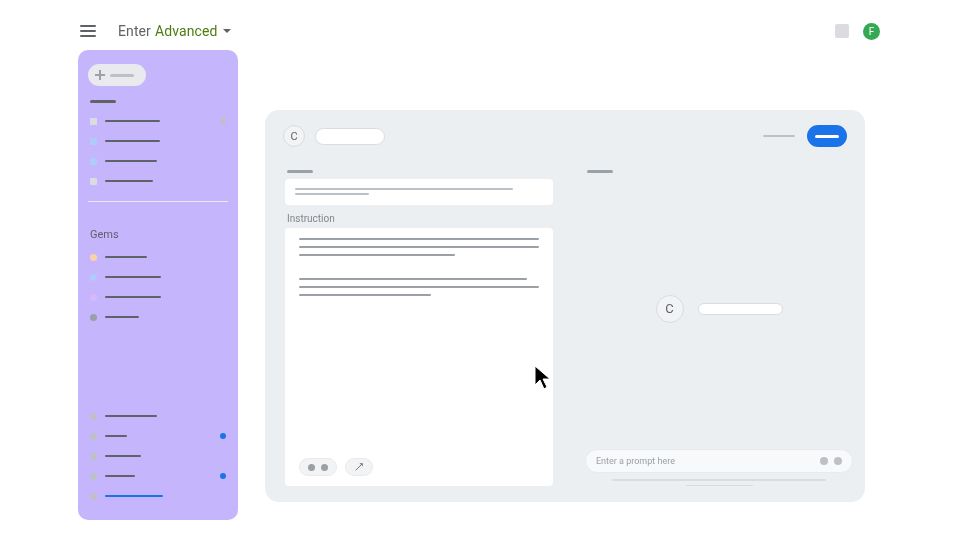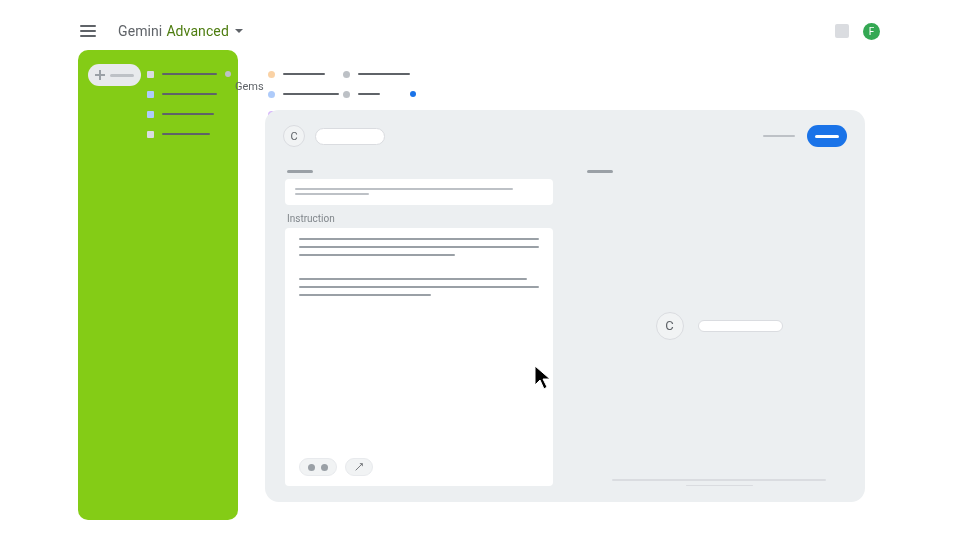--- a/index.html
+++ b/index.html
@@ -21,22 +21,22 @@
   .brand { margin-left: 22px; font-size: 14px; letter-spacing: .1px; display: flex; align-items: center; gap: 4px; color: #5f6368; cursor: pointer; }
   .brand .adv { color: #4d7c0f; }
   .brand .caret { width: 0; height: 0; border: 4px solid transparent; border-top-color: #5f6368; margin-top: 4px; margin-left: 2px; }
   .top-right { margin-left: auto; display: flex; align-items: center; gap: 14px; }
   .grid-icon { width: 14px; height: 14px; background: #dadce0; border-radius: 2px; }
   .avatar { width: 17px; height: 17px; border-radius: 50%; background: #34a853; color: #fff; font-size: 10px; display: flex; align-items: center; justify-content: center; cursor: pointer; }
 
   
   .sidebar {
     position: absolute; left: 78px; top: 50px; width: 160px; bottom: 20px;
-    background: #84cc16; border-radius: 10px; padding: 14px 10px;
-    display: flex; flex-direction: row;
+    background: #c4b5fd; border-radius: 10px; padding: 14px 10px;
+    display: flex; flex-direction: column;
   }
   .newchat {
     width: 58px; height: 22px; border-radius: 11px; background: #e8eaed;
     display: flex; align-items: center; gap: 5px; padding: 0 7px; cursor: pointer;
   }
   .newchat .plus { width: 10px; height: 10px; position: relative; }
   .newchat .plus::before, .newchat .plus::after { content:""; position:absolute; background:#9aa0a6; }
   .newchat .plus::before { left:4px; top:0; width:2px; height:10px; }
   .newchat .plus::after  { top:4px; left:0; height:2px; width:10px; }
   .newchat .line { height: 3px; width: 24px; background:#bdc1c6; border-radius:2px; }
@@ -145,21 +145,21 @@
 </head>
 <body>
 
 <div class="topbar">
   <div class="hamburger">
     <span></span>
       <span></span>
       <span></span>
   </div>
   <div class="brand">
-    <span>Gemini</span>
+    <span>Enter</span>
     <span class="adv">Advanced</span>
     <span class="caret"></span>
   </div>
   <div class="top-right">
     <div class="grid-icon"></div>
     <div class="avatar">F</div>
   </div>
 </div>
 
 <div class="sidebar">
@@ -283,20 +283,27 @@
     </div>
 
     <div class="col">
       <div class="tiny-label"></div>
       <div class="preview-head">
         <div class="preview-pill">
           <div class="gem-av big">C</div>
           <div class="greet-line"></div>
         </div>
       </div>
+      <div class="prompt-field">
+        <span class="ph">Enter a prompt here</span>
+        <span class="r">
+          <span></span>
+          <span></span>
+        </span>
+      </div>
       <div class="foot-lines">
         <div></div>
           <div></div>
       </div>
     </div>
   </div>
 </div>
 
 <svg class="cursor" viewBox="0 0 20 26">
   <path d="M1 1 L1 20 L6 15 L10 24 L13 22 L9 14 L16 14 Z" fill="#000" stroke="#fff" stroke-width="1"></path>

